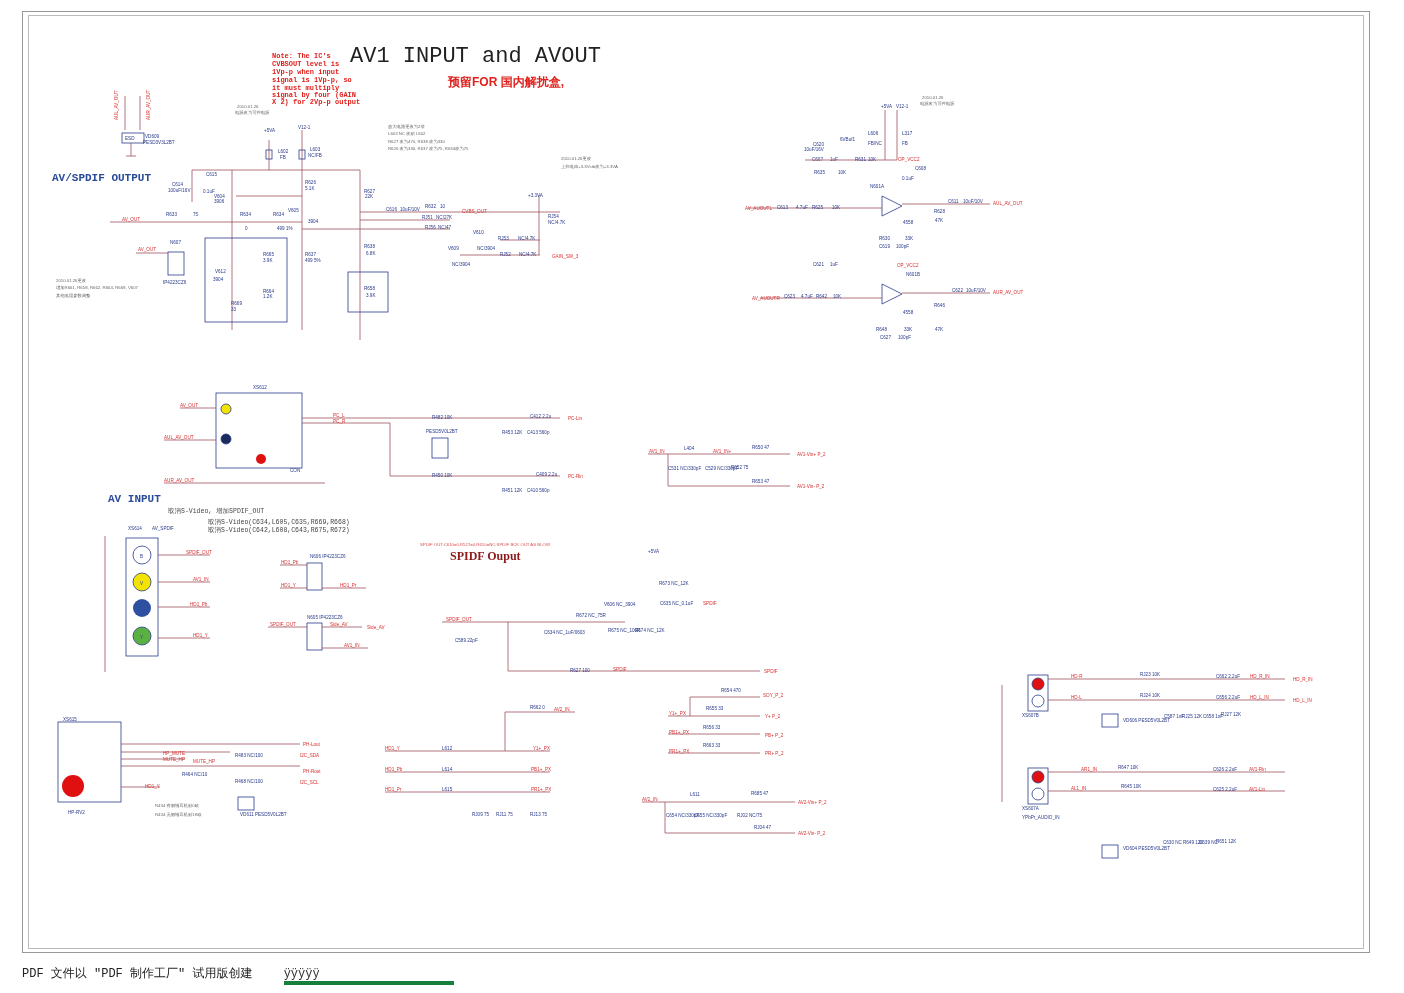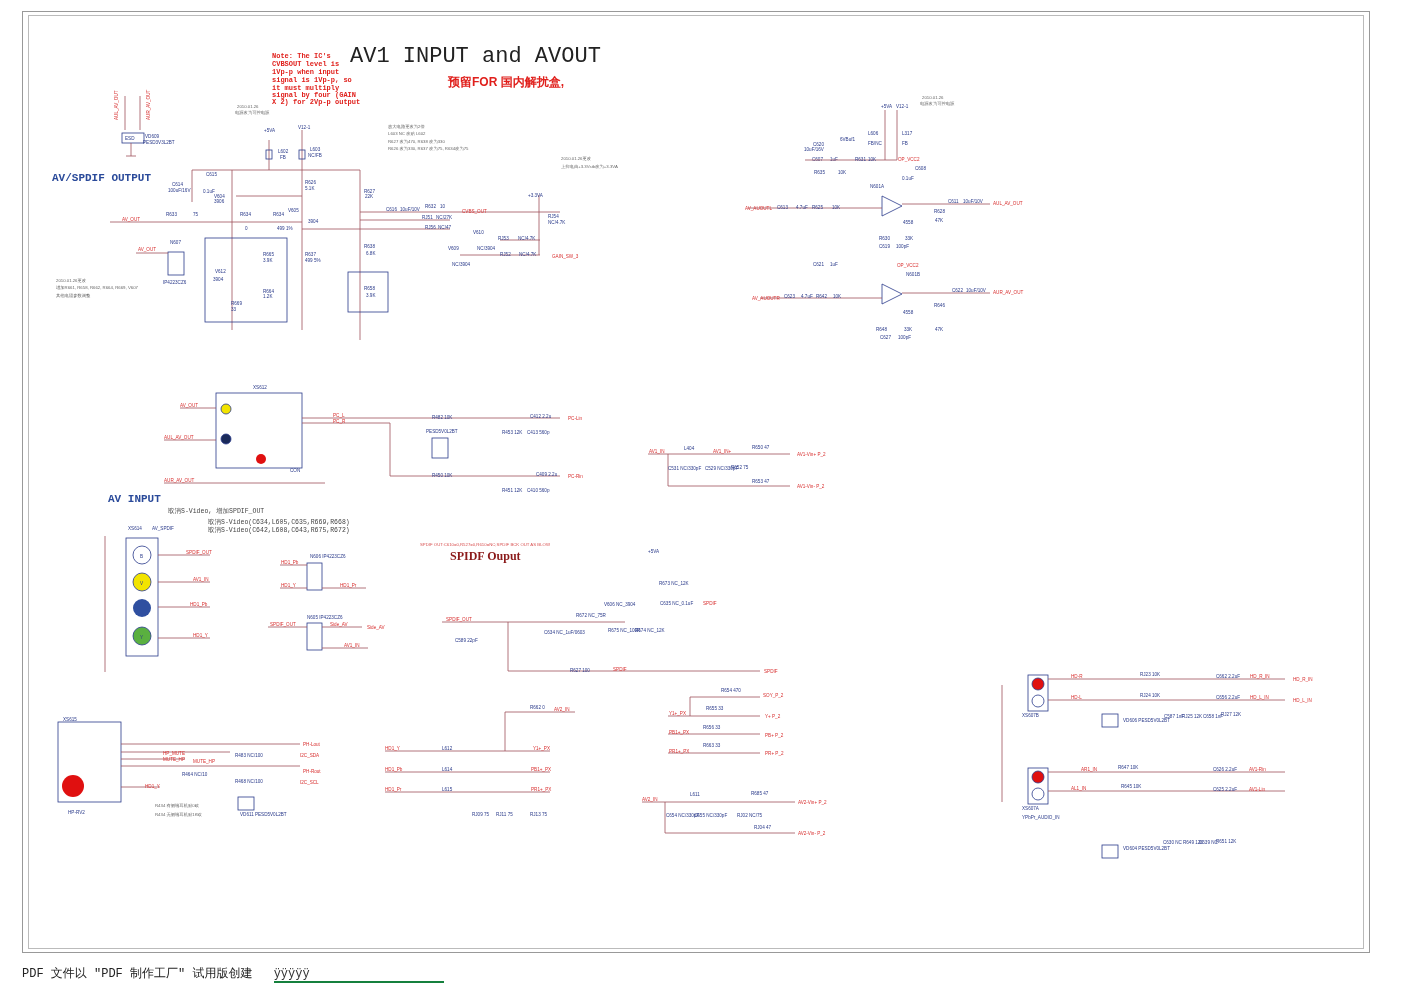--- a/index.html
+++ b/index.html
@@ -13,21 +13,21 @@
   .cn-red { font-size:12px; font-weight:bold; fill:#e0201c; }
   .section { font-family:"Liberation Mono", monospace; font-size:11px; font-weight:bold; fill:#2a4a9a; }
   .section2 { font-family:"Liberation Serif", serif; font-size:12px; font-weight:bold; fill:#8b1a1a; }
   .lbl { font-size:4.6px; fill:#2a3a8a; }
   .net { font-size:4.6px; fill:#d83030; }
   .note-grey { font-size:4.3px; fill:#666; }
   .note-mono { font-family:"Liberation Mono", monospace; font-size:6.5px; fill:#444; }
   .w { stroke:#a0505a; stroke-width:0.8; fill:none; }
   .p { stroke:#2a3a8a; stroke-width:0.8; fill:none; }
   .footer { position:absolute; left:22px; top:965px; font-family:"Liberation Mono", monospace; font-size:12px; color:#222; }
-  .footer .blank { display:inline-block; width:170px; border-bottom:2px solid #15803d; margin-left:14px; color:#333; }
+  .footer .blank { display:inline-block; width:170px; border-bottom:4px solid #15803d; margin-left:24px; color:#333; }
 </style>
 </head>
 <body>
 
 <div id="sheet">
   <div class="frame-outer"></div>
   <div class="frame-inner"></div>
 
   <svg width="1404" height="993" viewBox="0 0 1404 993" style="position:absolute;left:0;top:0">
 

